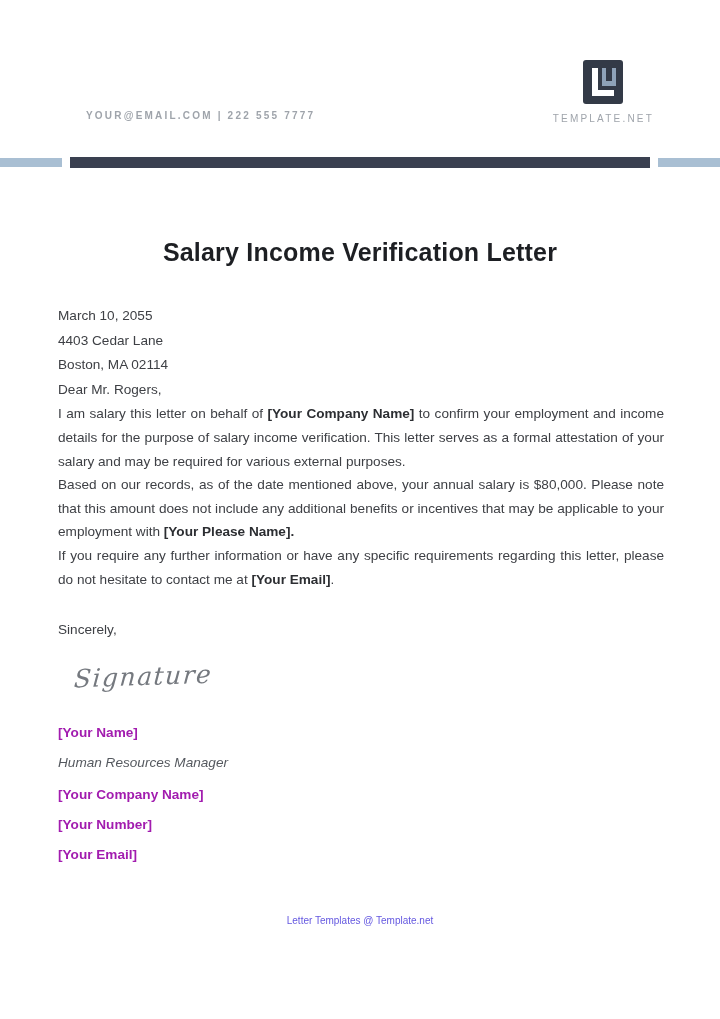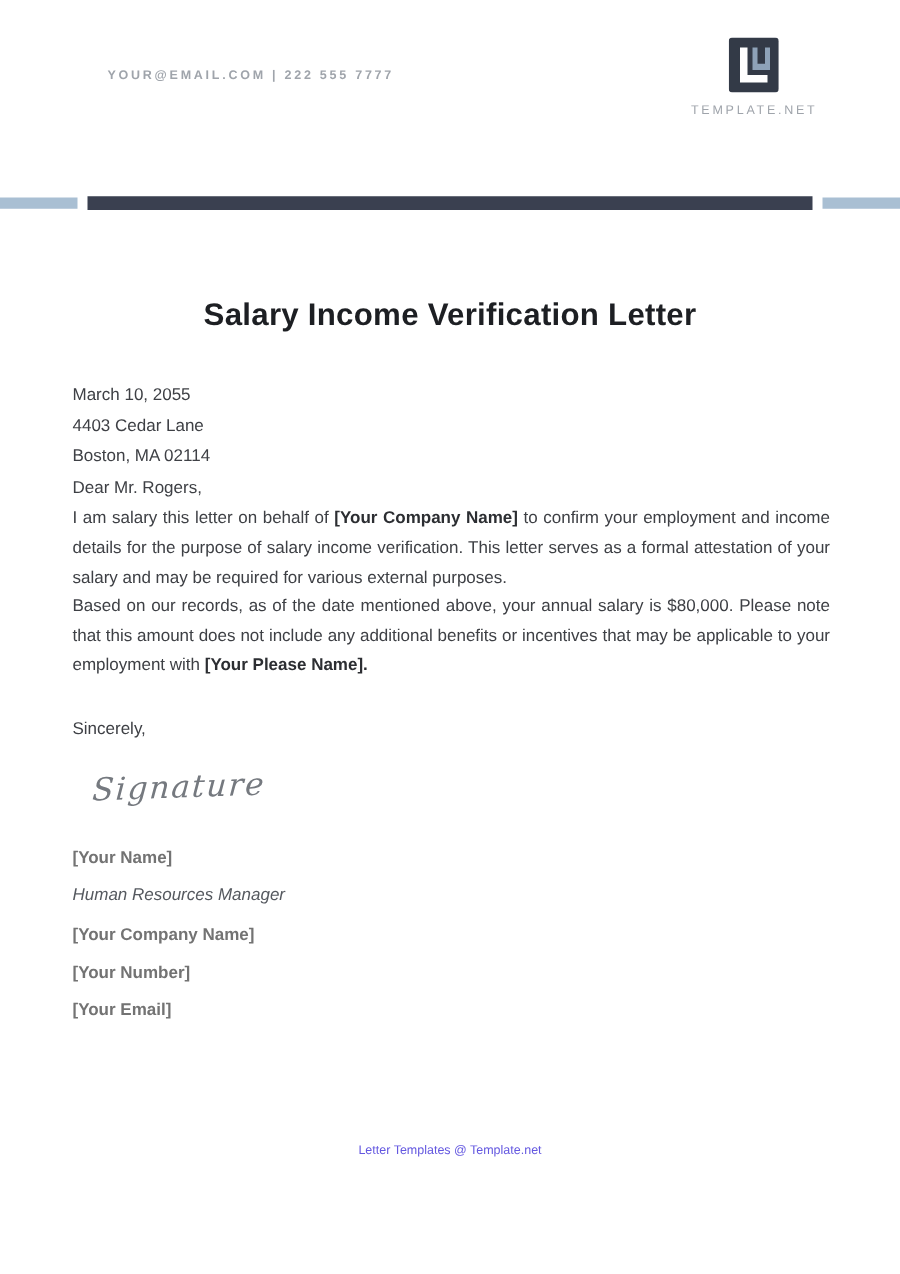--- a/index.html
+++ b/index.html
@@ -13,21 +13,21 @@
     --accent: #a9bfd3;
     --bar: #3a4050;
     --footer-link: #6458e0;
     --logo-bg: #333a47;
     --logo-primary: #ffffff;
     --logo-secondary: #8ea2b8;
   }
 
   
   .header {
-    display: flex; justify-content: space-between; align-items: center;
+    display: flex; justify-content: space-between; align-items: flex-end;
     padding: 0 66px 0 86px; height: 124px;
   }
   .contact {
     font-size: 10px; letter-spacing: 2.2px; color: #9fa4ab;
     font-weight: 600; padding-bottom: 3px; white-space: nowrap;
   }
   .brand-block { display: flex; flex-direction: column; align-items: center; gap: 9px; }
   .logo svg { display: block; }
   .logo-bg { fill: var(--logo-bg); }
   .logo-l { fill: var(--logo-primary); }
@@ -57,21 +57,21 @@
 
   .signature {
     margin-top: 20px; margin-left: 16px; width: max-content;
     font-family: "DejaVu Serif", serif; font-style: italic;
     font-size: 25px; color: #75797f; letter-spacing: 1.5px;
     transform: rotate(-2deg) skewX(-6deg);
   }
 
   .signer { margin-top: 30px; }
   .signer > div { margin-bottom: 7px; line-height: 23px; }
-  .signer .bold { font-weight: 700; color: #737373; }
+  .signer .bold { font-weight: 700; color: #a21caf; }
   .signer .role { font-style: italic; color: #55595f; margin-bottom: 9px; }
 
   
   .footer {
     position: absolute; left: 0; right: 0; top: 915px;
     text-align: center; font-size: 10px;
   }
   .footer a { color: var(--footer-link); text-decoration: none; cursor: pointer; }
 </style>
 </head>
@@ -101,20 +101,21 @@
 
 <div class="content">
   <div class="addr-line">March 10, 2055</div>
   <div class="addr-line">4403 Cedar Lane</div>
   <div class="addr-line">Boston, MA 02114</div>
   <div class="addr-line">Dear Mr. Rogers,</div>
 
   <div class="paragraphs">
     <p><span>I am salary this letter on behalf of </span><strong>[Your Company Name]</strong><span> to confirm your employment and income details for the purpose of salary income verification. This letter serves as a formal attestation of your salary and may be required for various external purposes.</span></p>
     <p><span>Based on our records, as of the date mentioned above, your annual salary is $80,000. Please note that this amount does not include any additional benefits or incentives that may be applicable to your employment with </span><strong>[Your Please Name].</strong></p>
+    <p><span>If you require any further information or have any specific requirements regarding this letter, please do not hesitate to contact me at </span><strong>[Your Email]</strong><span>.</span></p>
   </div>
 
   <div class="closing">Sincerely,</div>
 
   <div class="signature">Signature</div>
 
   <div class="signer">
     <div class="bold">[Your Name]</div>
     <div class="role">Human Resources Manager</div>
     <div class="bold">[Your Company Name]</div>

